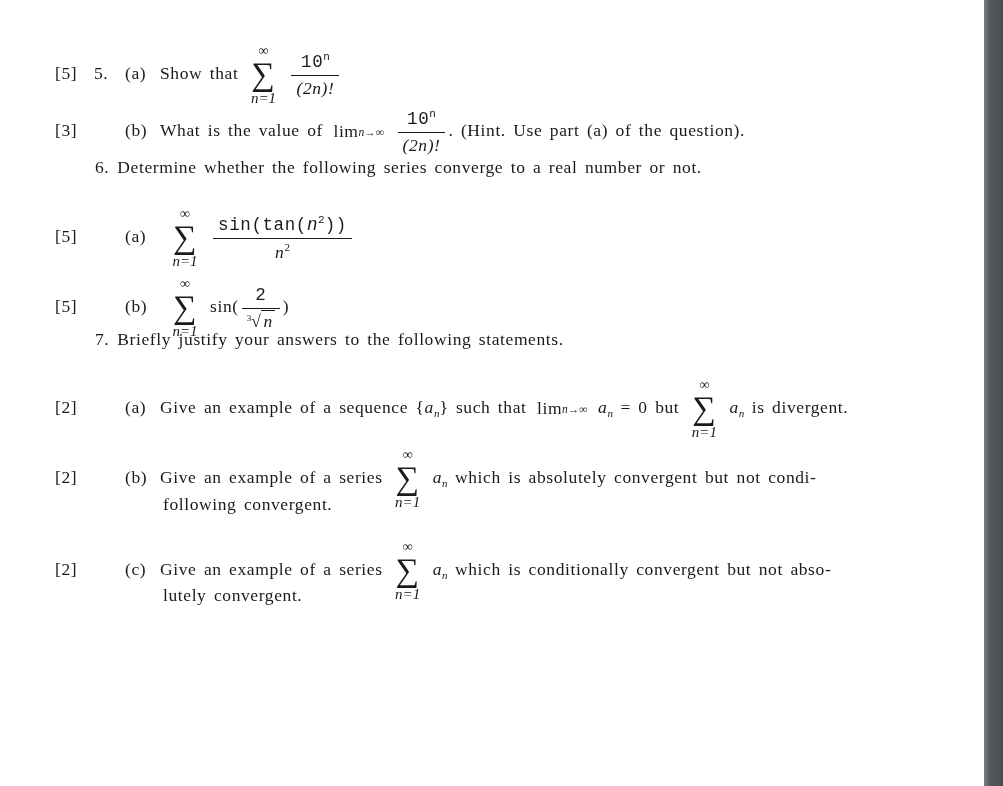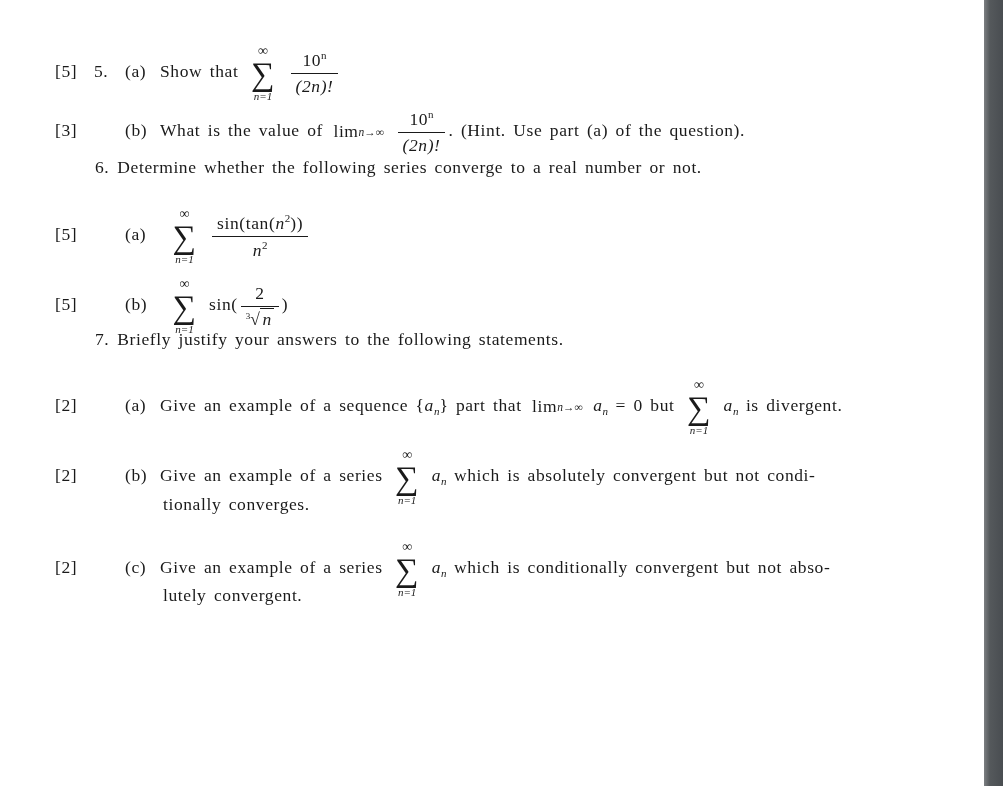--- a/index.html
+++ b/index.html
@@ -12,27 +12,27 @@
   .row{position:absolute;left:0;white-space:nowrap;line-height:23px;}
   .marks{display:inline-block;margin-left:55px;width:39px;}
   .qnum{display:inline-block;width:31px;}
   .lead{display:inline-block;margin-left:95px;margin-right:8px;}
   .part{display:inline-block;width:35px;}
   .mi{font-style:italic;}
   .vsup{font-size:11px;vertical-align:7px;letter-spacing:0;font-style:normal;}
   .vsub{font-size:11px;vertical-align:-4px;letter-spacing:0;font-style:italic;}
   .frac{display:inline-flex;flex-direction:column;align-items:center;vertical-align:middle;
         margin:0 3px;line-height:1.2;text-align:center;}
-  .fnum{width:100%;box-sizing:border-box;border-bottom:1.2px solid #1a1a1a;padding:0 5px 2px;}
+  .fnum{width:100%;box-sizing:border-box;border-bottom:1.2px solid #1a1a1a;padding:0 5px 2px;font-family:Liberation Mono, monospace;}
   .fden{padding:2px 5px 0;}
   .sum{display:inline-flex;flex-direction:column;align-items:center;vertical-align:middle;
        margin:0 5px;line-height:1;}
   .stop{font-size:14px;margin-bottom:1px;letter-spacing:0;}
   .ssigma{font-size:33px;line-height:30px;}
-  .sbot{font-size:11px;font-style:italic;margin-top:2px;letter-spacing:0;}
+  .sbot{font-size:15px;font-style:italic;margin-top:2px;letter-spacing:0;}
   .limop{display:inline-flex;flex-direction:row;align-items:center;vertical-align:middle;
          margin:0 3px;line-height:1.1;}
   .lsub{font-size:11.5px;font-style:italic;letter-spacing:0;}
   .rootidx{font-size:9px;vertical-align:6px;letter-spacing:0;}
   .radicand{border-top:1.2px solid #1a1a1a;padding:0 2px;}
   .cont{position:absolute;left:163px;white-space:nowrap;line-height:23px;}
   .edge-strip{position:absolute;top:0;right:0;width:19px;height:786px;
         background:linear-gradient(90deg,#7c7f82 0%,#55595c 30%,#494d51 100%);}
 </style>
 </head>
@@ -82,21 +82,21 @@
       <span class="sbot">n=1</span>
     </span>
   <span>sin(</span><span class="frac">
       <span class="fnum">2</span>
       <span class="fden"><span class="rootidx">3</span><span>√</span><span class="radicand mi">n</span></span>
     </span><span>)</span>
 </div>
 
 <div class="row" style="top:328px"><span class="lead">7.</span><span>Briefly justify your answers to the following statements.</span></div>
 
-<div class="row" style="top:378px"><span class="marks">[2]</span><span class="qnum"></span><span class="part">(a)</span><span>Give an example of a sequence {</span><span class="mi">a</span><span class="vsub">n</span><span>} part that</span>
+<div class="row" style="top:378px"><span class="marks">[2]</span><span class="qnum"></span><span class="part">(a)</span><span>Give an example of a sequence {</span><span class="mi">a</span><span class="vsub">n</span><span>} such that</span>
   <span class="limop">
       <span>lim</span>
       <span class="lsub">n→∞</span>
     </span>
   <span class="mi">a</span><span class="vsub">n</span>
   <span>= 0 but</span>
   <span class="sum">
       <span class="stop">∞</span>
       <span class="ssigma">∑</span>
       <span class="sbot">n=1</span>
@@ -107,21 +107,21 @@
 
 <div class="row" style="top:448px"><span class="marks">[2]</span><span class="qnum"></span><span class="part">(b)</span><span>Give an example of a series</span>
   <span class="sum">
       <span class="stop">∞</span>
       <span class="ssigma">∑</span>
       <span class="sbot">n=1</span>
     </span>
   <span class="mi">a</span><span class="vsub">n</span>
   <span>which is absolutely convergent but not condi-</span>
 </div>
-<div class="cont" style="top:493px"><span>tionally converges.</span></div>
+<div class="cont" style="top:493px"><span>following convergent.</span></div>
 
 <div class="row" style="top:540px"><span class="marks">[2]</span><span class="qnum"></span><span class="part">(c)</span><span>Give an example of a series</span>
   <span class="sum">
       <span class="stop">∞</span>
       <span class="ssigma">∑</span>
       <span class="sbot">n=1</span>
     </span>
   <span class="mi">a</span><span class="vsub">n</span>
   <span>which is conditionally convergent but not abso-</span>
 </div>

